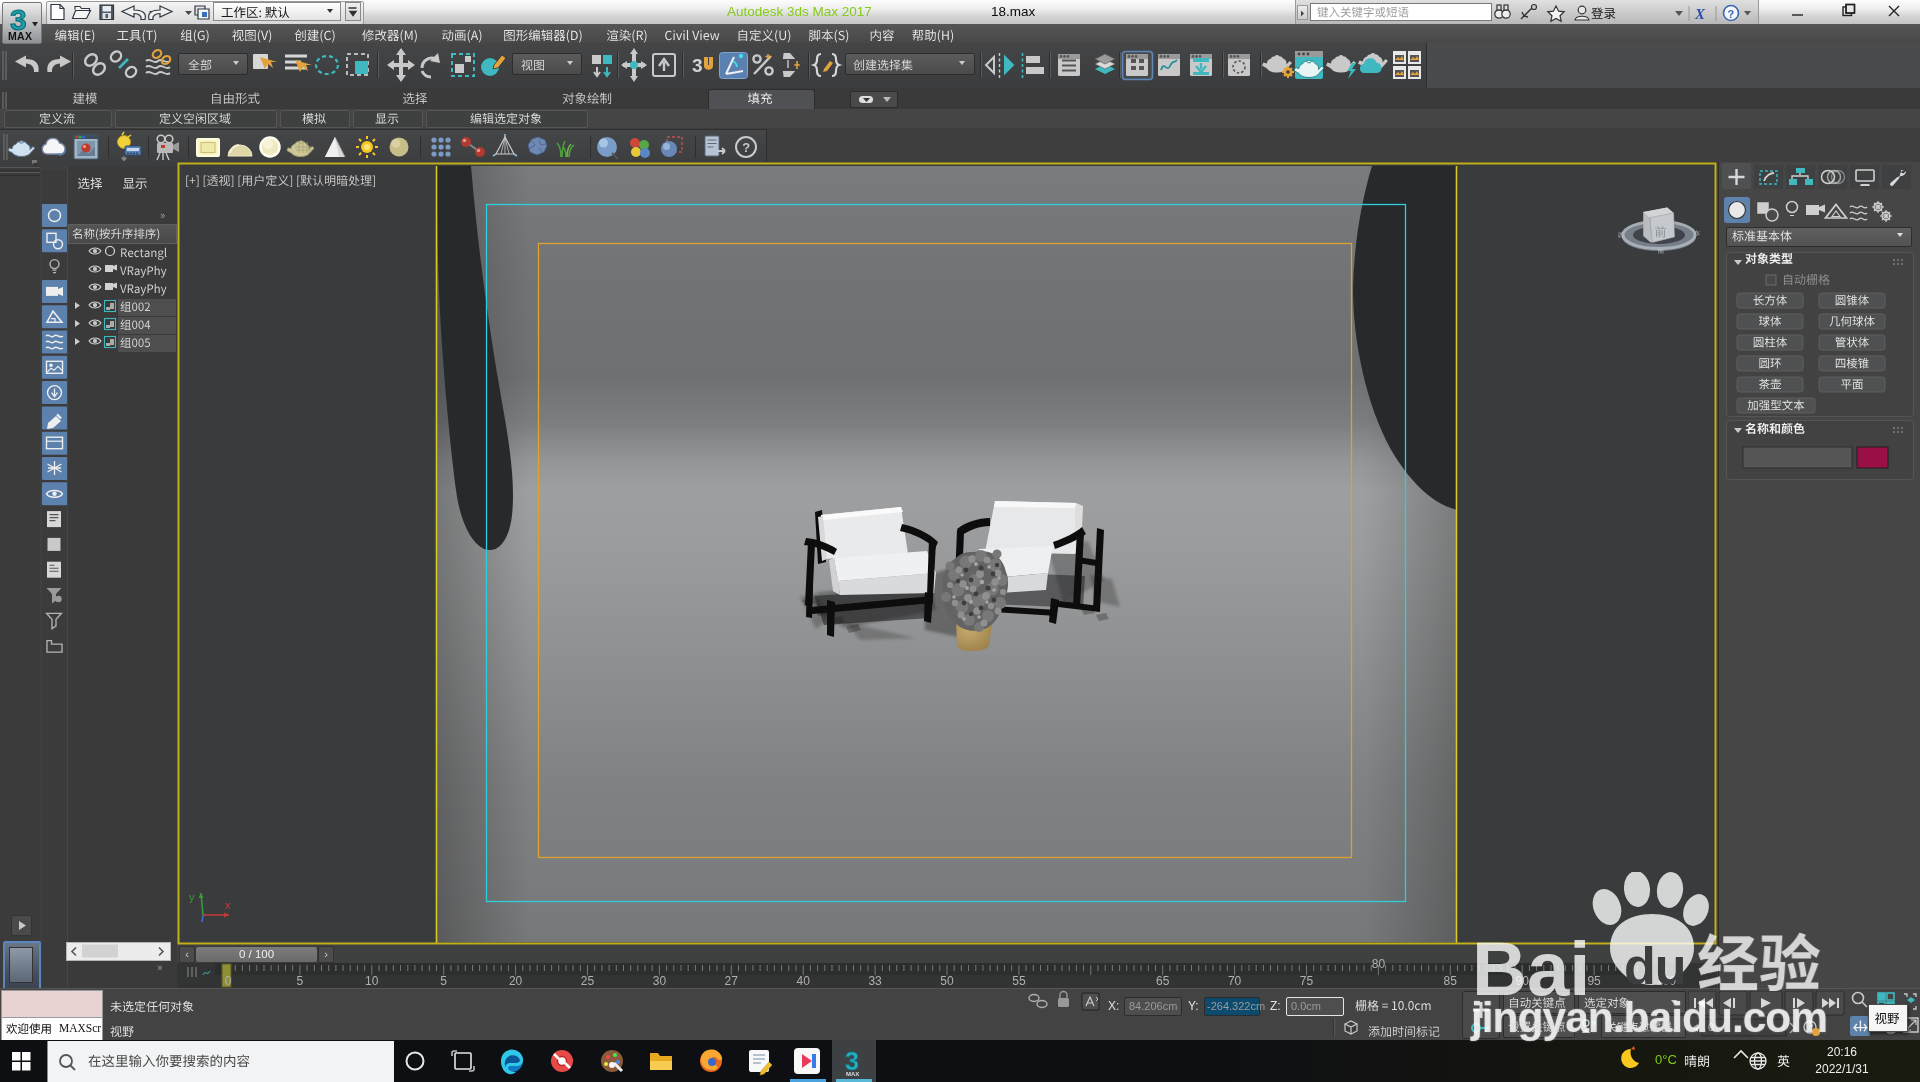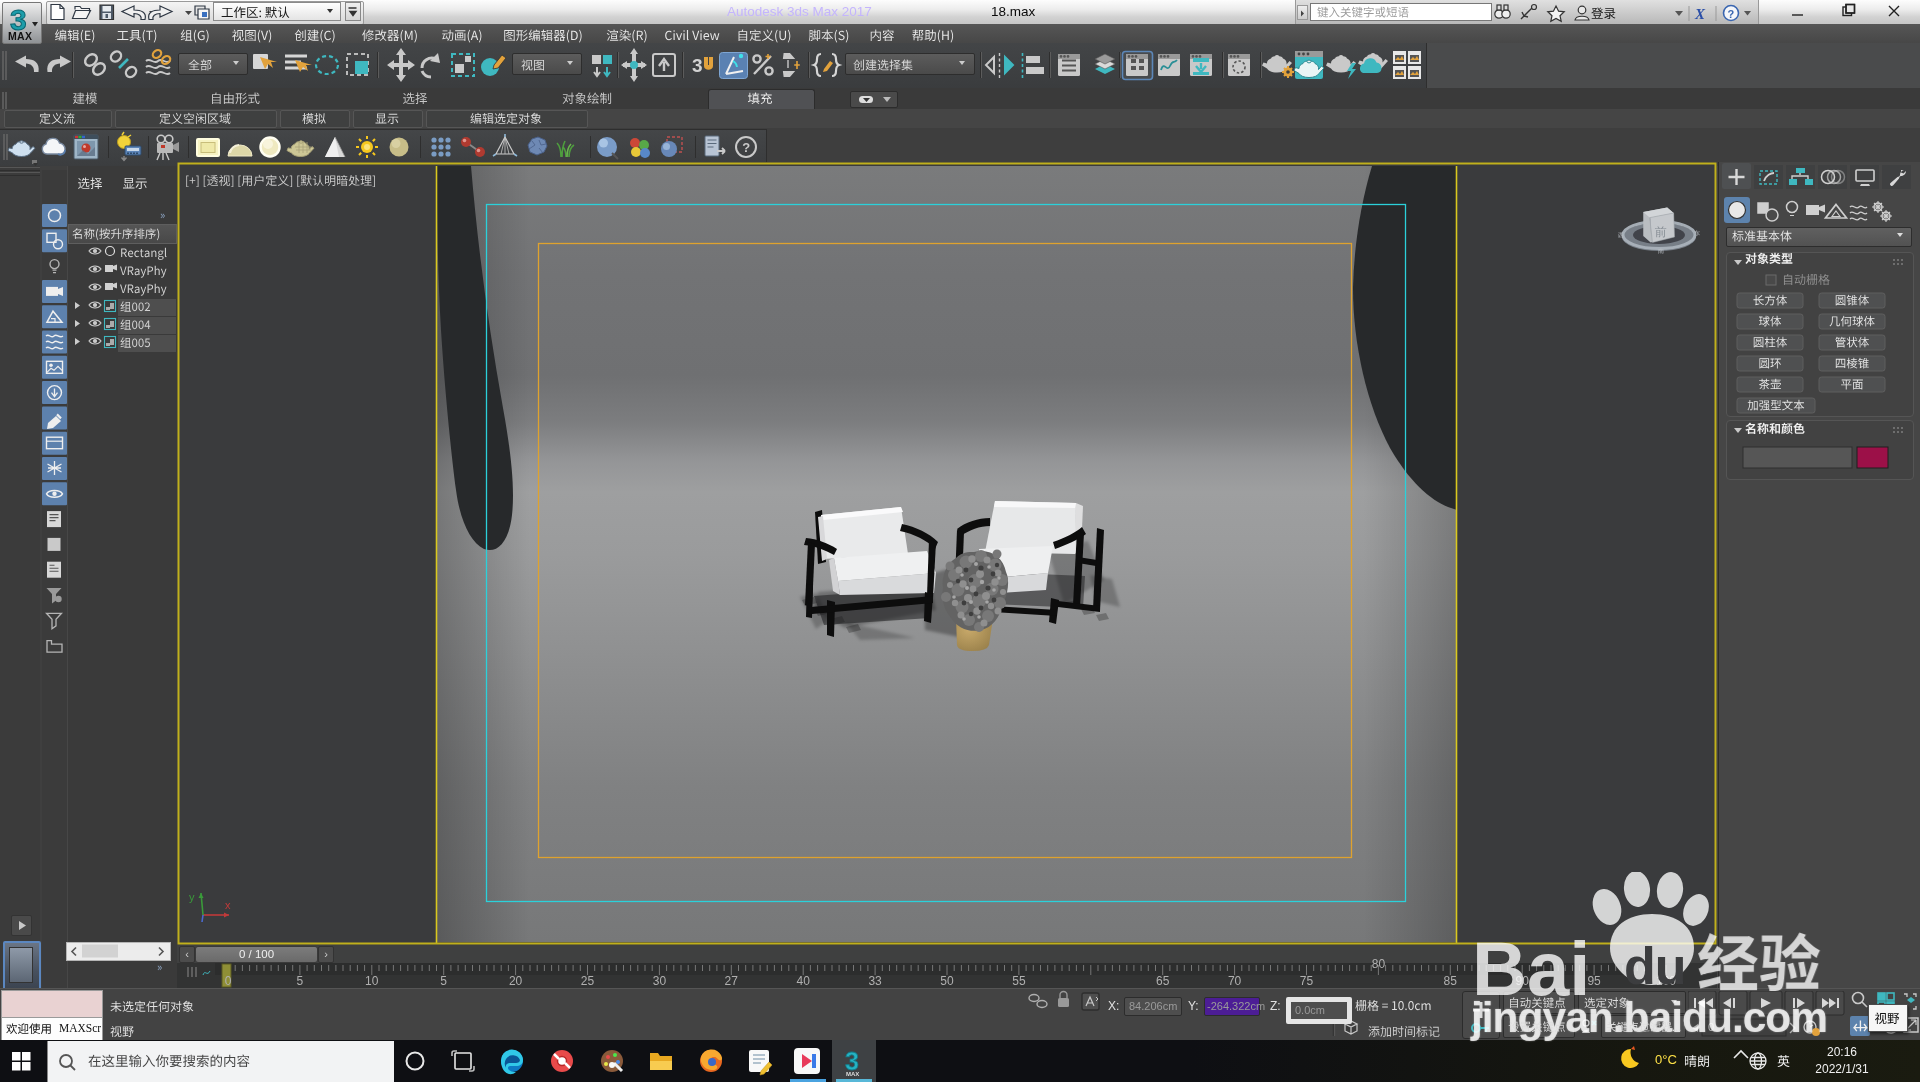--- a/index.html
+++ b/index.html
@@ -52,21 +52,21 @@
       <rect x="156" y="11" width="5" height="5" fill="#3a70c0" stroke="none"></rect>
 </g>
   </svg>
 <div class="abs" id="wsbox">
     <span style="position:absolute;left:9px;top:1px"></span>
   </div>
 <div class="abs dd-ar" style="left:327px;top:9px;border-top-color:#333"></div>
 <div class="abs" style="left:345px;top:2px;width:14px;height:17px;background:linear-gradient(#f0f0f0,#d5d5d5);border:1px solid #888"><svg width="13" height="17">
       <path d="M2.5 5h8M4 8.5h6l-3 4z" stroke="#333" stroke-width="1.4" fill="#333"></path>
     </svg></div>
-<div class="abs" style="left:727px;top:4px;font-size:13.5px;color:#c4b5fd">Autodesk 3ds Max 2017</div>
+<div class="abs" style="left:727px;top:4px;font-size:13.5px;color:#84cc16">Autodesk 3ds Max 2017</div>
 <div class="abs" style="left:991px;top:4px;font-size:13.5px;color:#0a0a0a">18.max</div>
 <div class="abs" id="infocenter"></div>
 <div class="abs" style="left:1297px;top:5px;width:9px;height:13px;background:linear-gradient(#eee,#ccc);border:1px solid #999"><svg width="9" height="13">
       <path d="M3 3.5l3 3-3 3z" fill="#444"></path>
     </svg></div>
 <div class="abs" id="searchbox">
     <span style="position:absolute;left:5px;top:1px;font-size:11.5px;color:#9a9a9a;font-style:italic"></span>
   </div>
 <svg class="abs" style="left:1490px;top:2px" width="270" height="21" fill="none" stroke="#333" stroke-width="1.2">
 <circle cx="9" cy="12" r="4.2" fill="#eee"></circle>
@@ -1081,22 +1081,22 @@
       <path d="M66 16l4-9 4 9m-7-3h6" stroke-width="1.2"></path>
       <path d="M76 7l2 2-2 2" stroke-width="1"></path>
     </g>
 <path d="M313.5 28v18" stroke="#2e2e2e"></path>
     <path d="M314.5 28v18" stroke="#565656"></path>
 <g stroke="#c9c9c9" stroke-width="1.2">
       <path d="M325 34l6-3 6 3-6 3zm0 0v7l6 3 6-3v-7m-6 3v7" fill="#3a3a3a"></path>
     </g>
 </svg>
 <div class="abs" style="left:1124px;top:997px;width:52px;height:17px;background:#4e4e4e;border:1px solid #2c2c2c;border-radius:2px;font-size:11px;color:#9a9a9a;line-height:17px;padding-left:4px">84.206cm</div>
-<div class="abs" style="left:1204px;top:997px;width:52px;height:17px;background:#4c1d95;border:1px solid #2c2c2c;border-radius:2px;font-size:11px;color:#9a9a9a;line-height:17px;padding-left:2px">-264.322cm</div>
-<div class="abs" style="left:1286px;top:997px;width:52px;height:17px;background:#4e4e4e;border:5px solid #e5e5e5;border-radius:2px;font-size:11px;color:#9a9a9a;line-height:17px;padding-left:4px">0.0cm</div>
+<div class="abs" style="left:1204px;top:997px;width:52px;height:17px;background:#0c4a6e;border:1px solid #2c2c2c;border-radius:2px;font-size:11px;color:#9a9a9a;line-height:17px;padding-left:2px">-264.322cm</div>
+<div class="abs" style="left:1286px;top:997px;width:52px;height:17px;background:#4e4e4e;border:1px solid #e5e5e5;border-radius:2px;font-size:11px;color:#9a9a9a;line-height:17px;padding-left:4px">0.0cm</div>
 <div class="abs" style="left:1108px;top:999px;font-size:12px;color:#e0e0e0">X:</div>
 <div class="abs" style="left:1188px;top:999px;font-size:12px;color:#e0e0e0">Y:</div>
 <div class="abs" style="left:1270px;top:999px;font-size:12px;color:#e0e0e0">Z:</div>
 <div class="abs" style="left:1462px;top:991px;width:36px;height:46px;background:#4a4a4a;border:1px solid #2c2c2c;border-radius:3px"><svg width="36" height="46">
       <path d="M18 10v16M10 18h16" stroke="#d8d8d8" stroke-width="3"></path>
       <circle cx="13" cy="36" r="4" fill="none" stroke="#3fb8c0" stroke-width="2"></circle>
       <path d="M17 36h9m-3 0v4" stroke="#3fb8c0" stroke-width="2"></path>
     </svg></div>
 <div class="abs tbtn" style="left:1503px;top:991px;width:70px;height:21px;background:#4e4e4e;border:1px solid #2c2c2c"></div>
 <div class="abs tbtn" style="left:1503px;top:1015px;width:70px;height:21px;background:#4e4e4e;border:1px solid #2c2c2c"></div>
@@ -1230,21 +1230,21 @@
       <ellipse rx="3.5" ry="8"></ellipse>
       <path d="M-8 0h16M-7-3.5h14M-7 3.5h14"></path>
     </g>
 <g transform="translate(1305,-1040)">
       <rect x="596" y="1052" width="17" height="14" rx="2" fill="none" stroke="#e8e8e8" stroke-width="1.5"></rect>
       <path d="M599 1056h11M599 1059h11M599 1062h7" stroke="#e8e8e8" stroke-width="1.1"></path>
       <circle cx="612" cy="1066" r="5.5" fill="#101114" stroke="#e8e8e8" stroke-width="1.3"></circle>
       <text x="610" y="1069.5" font-size="8" fill="#e8e8e8" font-family="Liberation Sans">1</text>
     </g>
 </svg>
-<div class="abs" style="left:1655px;top:1052px;font-size:13px;color:#fde047">0°C</div>
+<div class="abs" style="left:1655px;top:1052px;font-size:13px;color:#84cc16">0°C</div>
 <div class="abs" style="left:1800px;top:1045px;width:84px;text-align:center;font-size:12px;color:#f0f0f0">20:16</div>
 <div class="abs" style="left:1800px;top:1062px;width:84px;text-align:center;font-size:12px;color:#f0f0f0">2022/1/31</div>
 <div class="abs" style="left:1472px;top:925px;width:130px;font-size:76px;font-weight:bold;color:rgba(255,255,255,.78);font-family:'Liberation Sans';letter-spacing:0px">Bai</div>
 <svg class="abs" style="left:1580px;top:872px" width="130" height="120">
 <g fill="rgba(255,255,255,.78)">
 <ellipse cx="27" cy="35" rx="13.5" ry="18.5" transform="rotate(-22 27 35)"></ellipse>
 <ellipse cx="57" cy="17" rx="13" ry="18" transform="rotate(-6 57 17)"></ellipse>
 <ellipse cx="90" cy="18" rx="13" ry="18" transform="rotate(8 90 18)"></ellipse>
 <ellipse cx="116" cy="38" rx="12" ry="16.5" transform="rotate(24 116 38)"></ellipse>
 <path d="M30 76c0-22 18-34 42-34s42 12 42 34c0 9-4 17-12 25-7 7-18 12-30 12s-23-5-30-12c-8-8-12-16-12-25z"></path>

